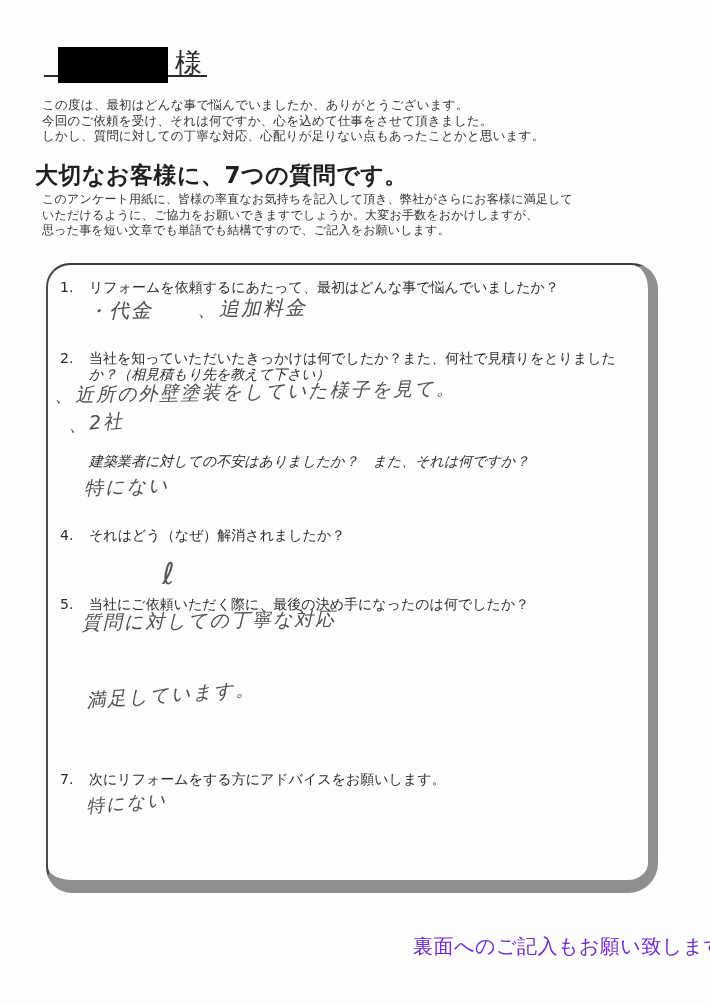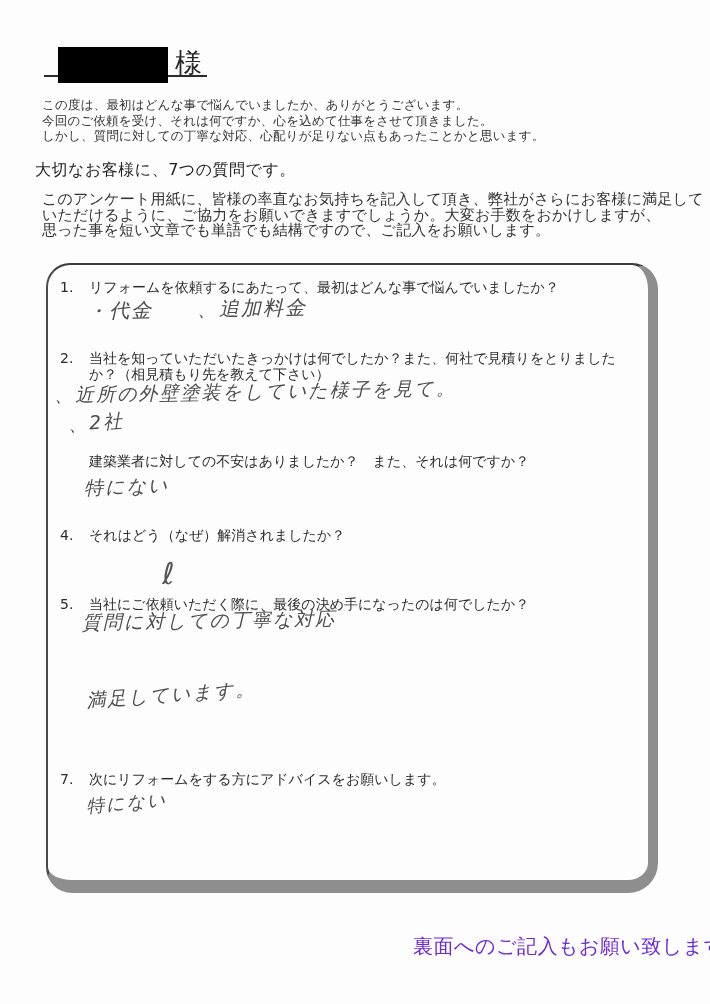--- a/index.html
+++ b/index.html
@@ -42,30 +42,30 @@
     left: 42px; top: 97px;
     font-size: 12.5px;
     line-height: 15.5px;
     letter-spacing: 0.2px;
     color: #333333;
     white-space: nowrap;
   }
   .heading {
     position: absolute;
     left: 35px; top: 160px;
-    font-size: 16px;
-    font-weight: 400;
+    font-size: 23px;
+    font-weight: 700;
     letter-spacing: 0.5px;
     color: #1f1f1f;
     white-space: nowrap;
   }
   .request {
     position: absolute;
     left: 42px; top: 192px;
-    font-size: 15px;
+    font-size: 12px;
     line-height: 15.5px;
     letter-spacing: 0.2px;
     color: #333333;
     white-space: nowrap;
   }
   
   .survey-box {
     position: absolute;
     left: 46px; top: 263px;
     width: 612px; height: 630px;
@@ -90,20 +90,21 @@
     width: 29px;
     color: #2b2b2b;
   }
   .qcont {
     position: absolute;
     left: 89px;
     font-size: 14px;
     line-height: 16px;
     color: #2b2b2b;
     white-space: nowrap;
+    font-style: italic;
   }
   
   .hw {
     position: absolute;
     color: #4d4d4d;
     white-space: nowrap;
     font-style: italic;
     letter-spacing: 2px;
   }
   .stray {

